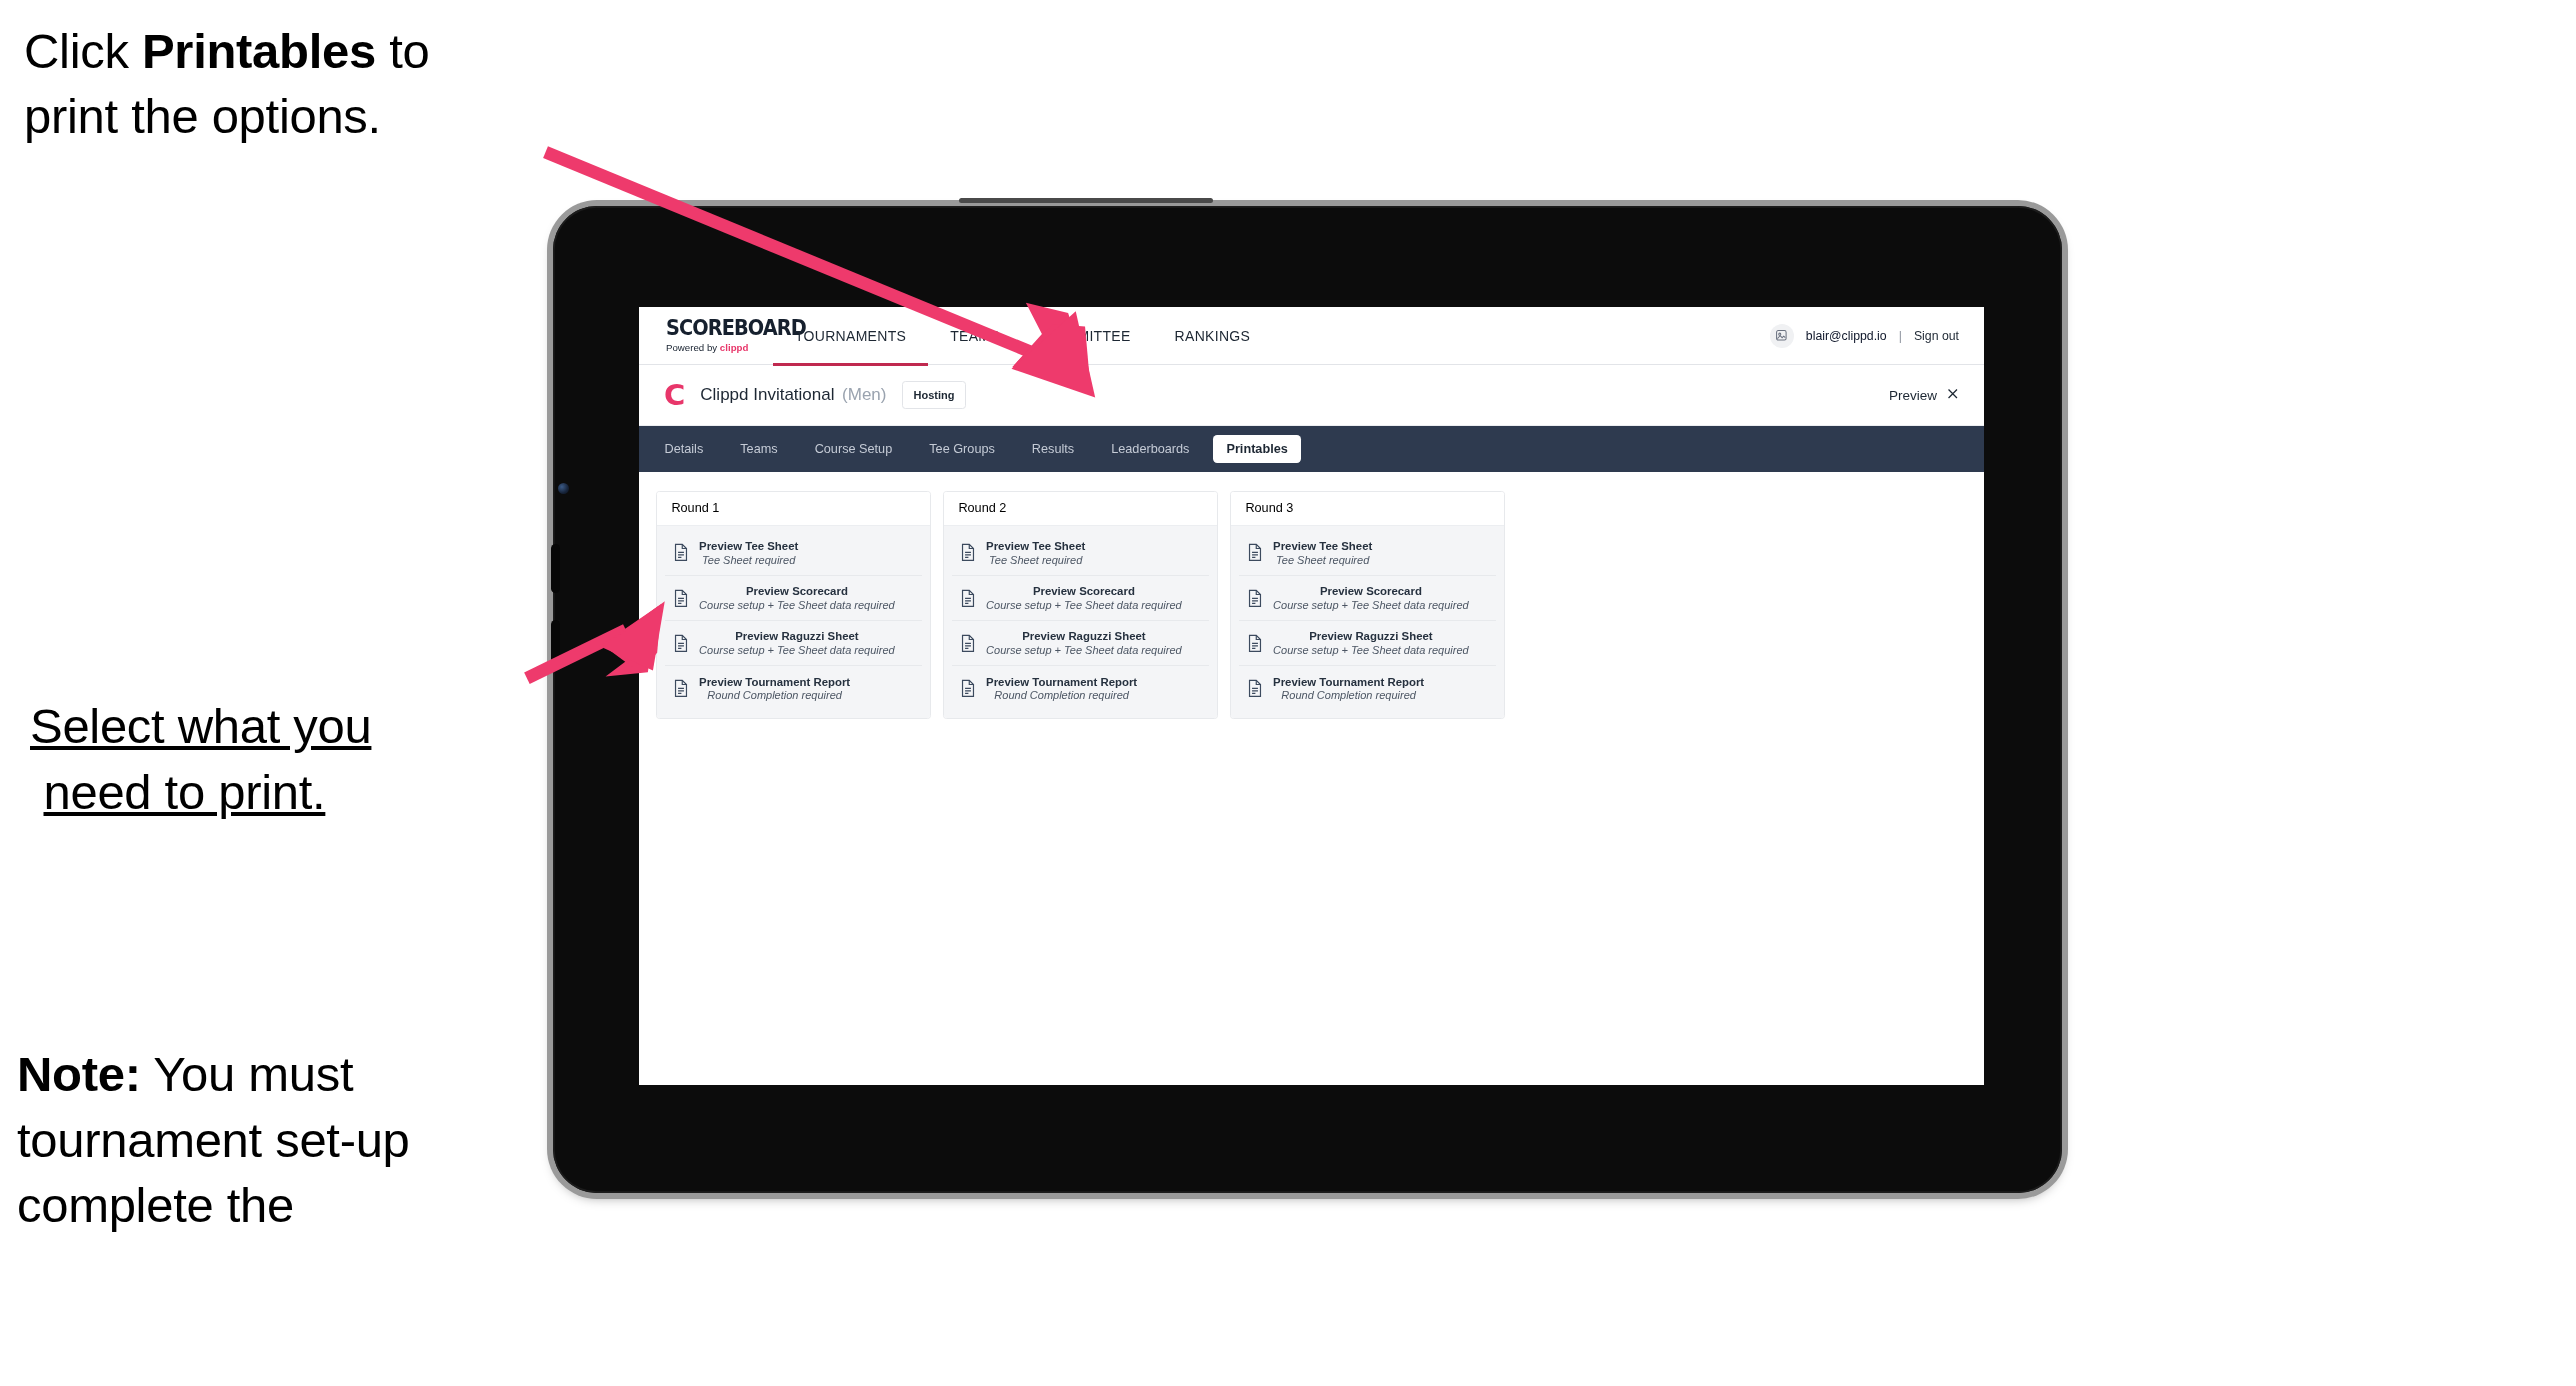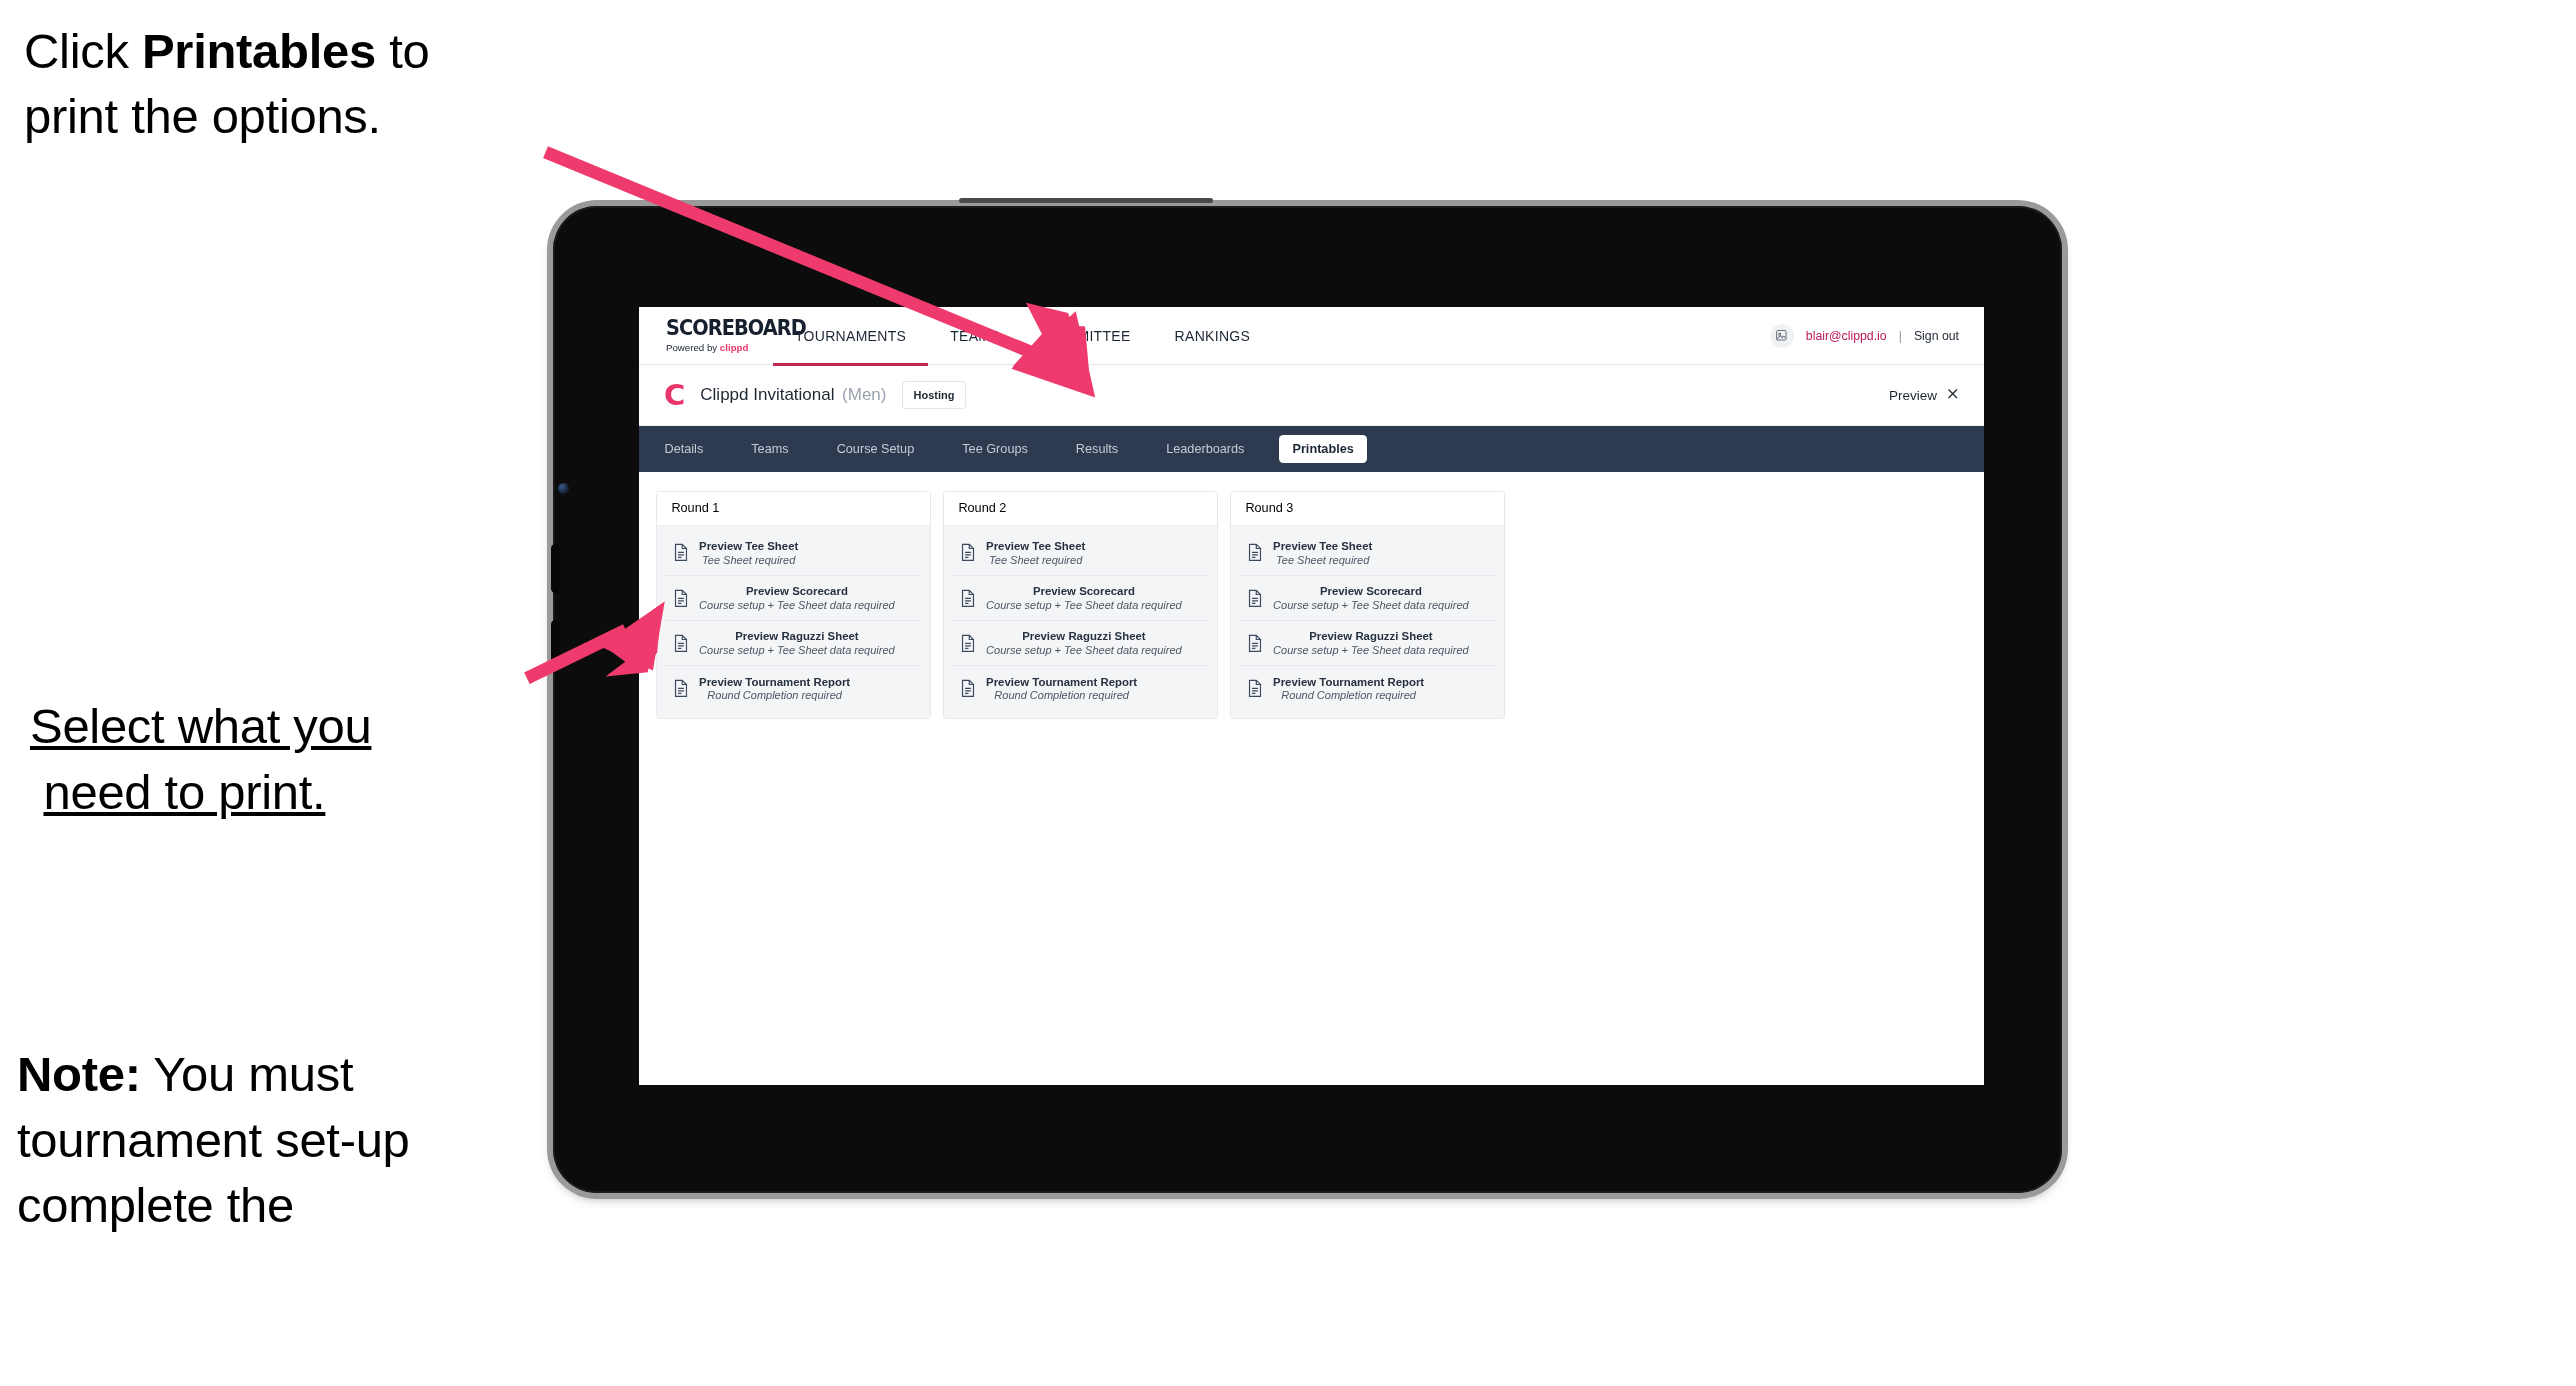--- a/index.html
+++ b/index.html
@@ -93,21 +93,21 @@
     content:""; position:absolute; left:0; right:0; bottom:-1.7px; height:2.5px;
     background:#c0294f;
   }
   #topbar-right {
     margin-left:auto; display:flex; align-items:center; padding-right: 25px; gap: 12px;
   }
   #avatar {
     width: 24px; height: 24px; border-radius: 50%;
     background:#f0f1f3; display:flex; align-items:center; justify-content:center;
   }
-  #topbar-right .email { font-size: 12.3px; color:#be185d; }
+  #topbar-right .email { font-size: 12.3px; color:#0f172a; }
   #topbar-right .sep   { font-size: 12.3px; color:#8e949e; }
   #topbar-right .signout { font-size: 12.3px; color:#1d2733; cursor:pointer; }
 
   
   #tourn-header {
     height: 61px; background:#fff; display:flex; align-items:center;
     padding: 0 25px; border-bottom: 0.8px solid #edeef1;
   }
   #c-logo {
     font-family:"DejaVu Sans", sans-serif; font-weight:700; font-size: 29px;
@@ -120,21 +120,21 @@
     color:#1d2733; background:#fff; border:0.8px solid #e2e4e8; border-radius:3.4px;
   }
   #cancel-btn {
     margin-left:auto; display:flex; align-items:center; gap: 8.5px;
     font-size: 13.5px; color:#1d2733; cursor:pointer;
   }
 
   
   #tabstrip {
     height: 46px; background:#2e3a4f; display:flex; align-items:center;
-    padding-left: 12px; gap: 21px;
+    padding-left: 12px; gap: 10px;
   }
   .tab {
     font-size: 12.7px; color:#c5cbd6; padding: 6.8px 13.5px; border-radius: 4.2px;
     cursor:pointer; white-space:nowrap;
   }
   .tab.active { background:#ffffff; color:#1d2733; font-weight:700; }
 
   
   #rounds {
     display:flex; gap: 12px; padding: 18.6px 17px 0 17px; background:#fff;

